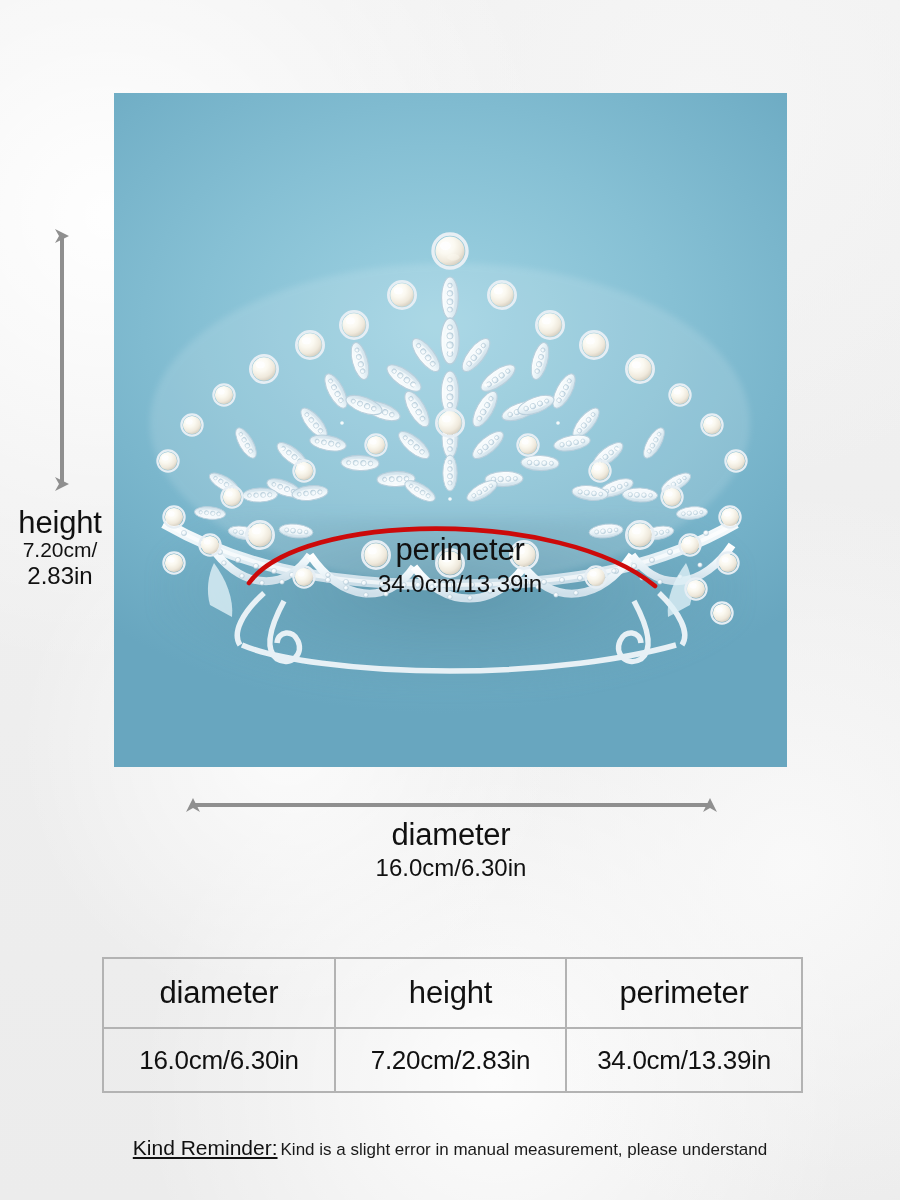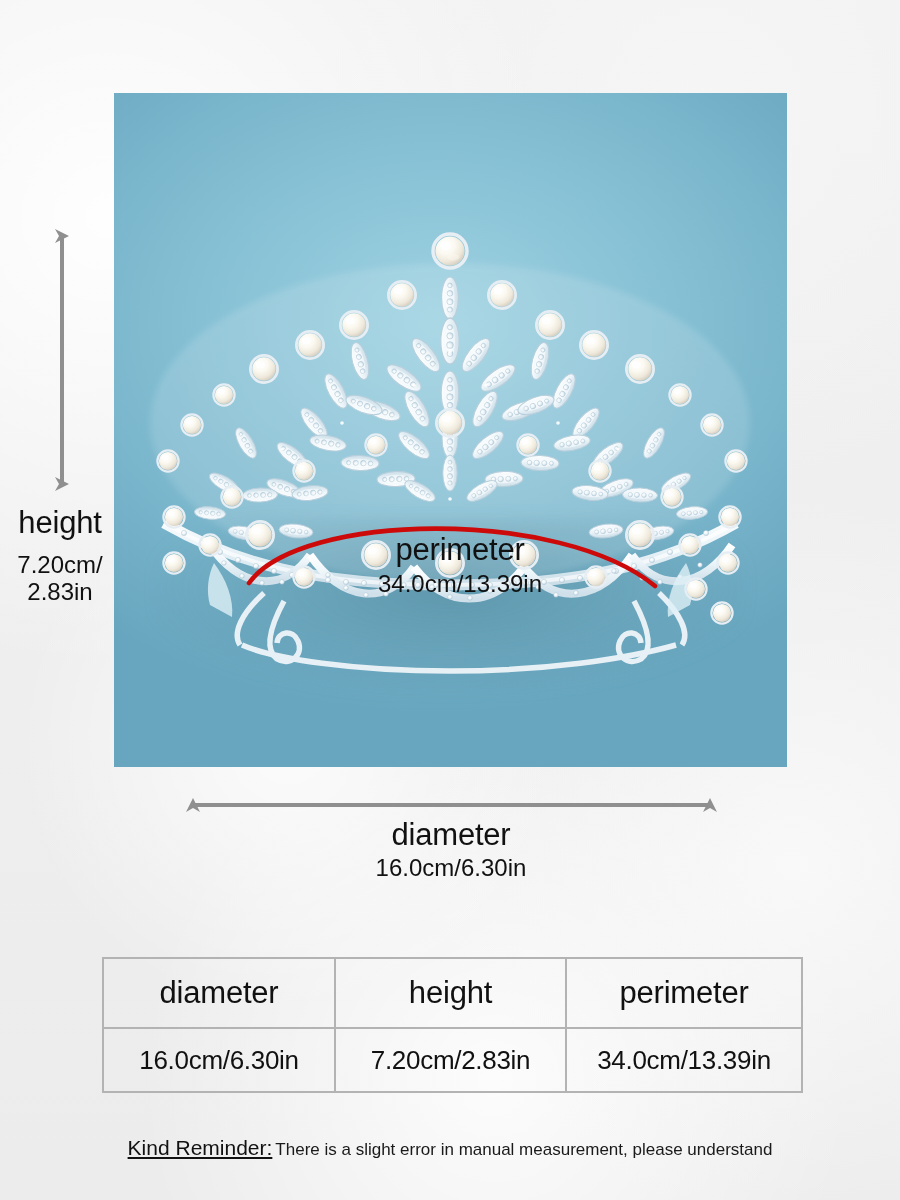--- a/index.html
+++ b/index.html
@@ -84,23 +84,23 @@
     left: 0px;
     top: 506px;
     width: 120px;
   }
   #height-label .big {
     font-size: 31px;
     letter-spacing: -0.2px;
     display: block;
   }
   #height-label .small {
-    font-size: 24px;
-    display: block;
-    margin-top: 13px;
+    font-size: 21px;
+    display: block;
+    margin-top: 0;
   }
   #height-label .small-2 {
     font-size: 24px;
     display: block;
     margin-top: 1px;
     text-align: center;
   }
 
   #perimeter-label {
     left: 280px;
@@ -496,16 +496,16 @@
       </tr>
       <tr class="value-row">
         <td>16.0cm/6.30in</td>
         <td>7.20cm/2.83in</td>
         <td>34.0cm/13.39in</td>
       </tr>
     </tbody>
   </table>
 
   <div id="reminder">
-    <span class="rem-title">Kind Reminder:</span><span class="rem-body">There is a slight error in manual measurement, please understand</span>
+    <span class="rem-title">Kind Reminder:</span><span class="rem-body">Kind is a slight error in manual measurement, please understand</span>
   </div>
 
 </div>
 
 </body></html>

